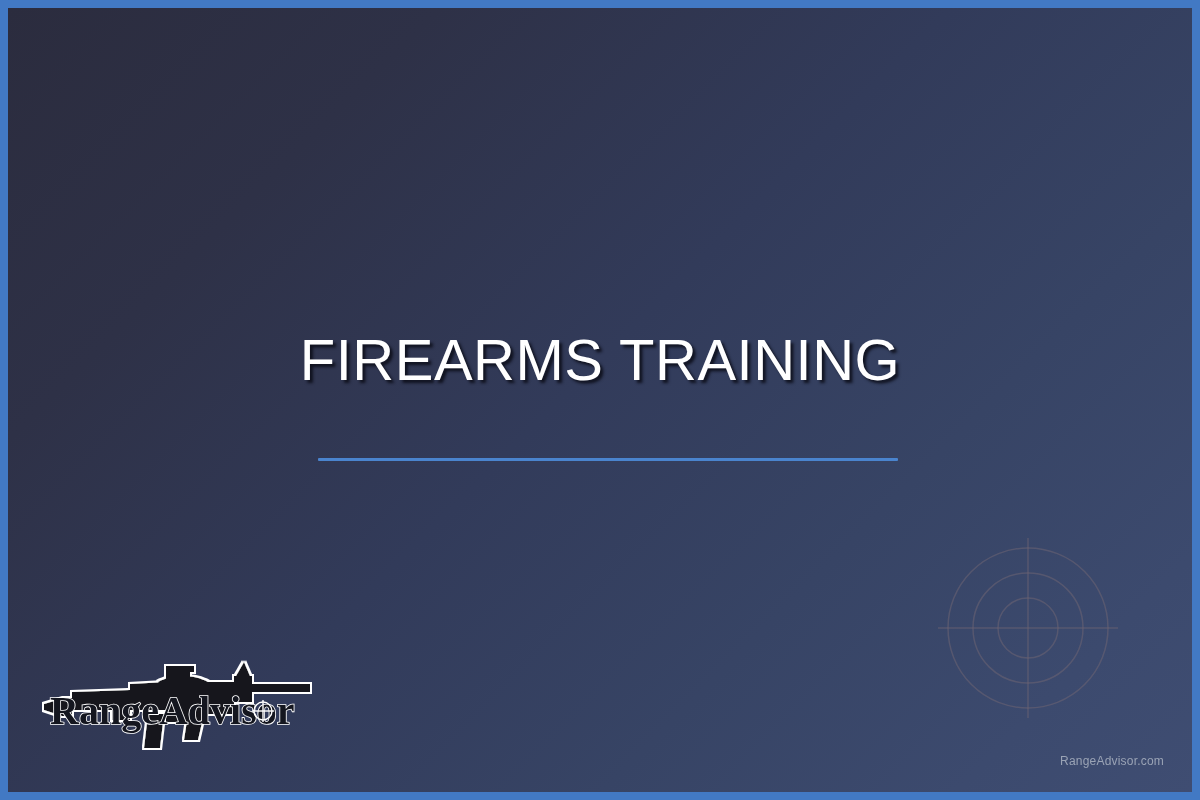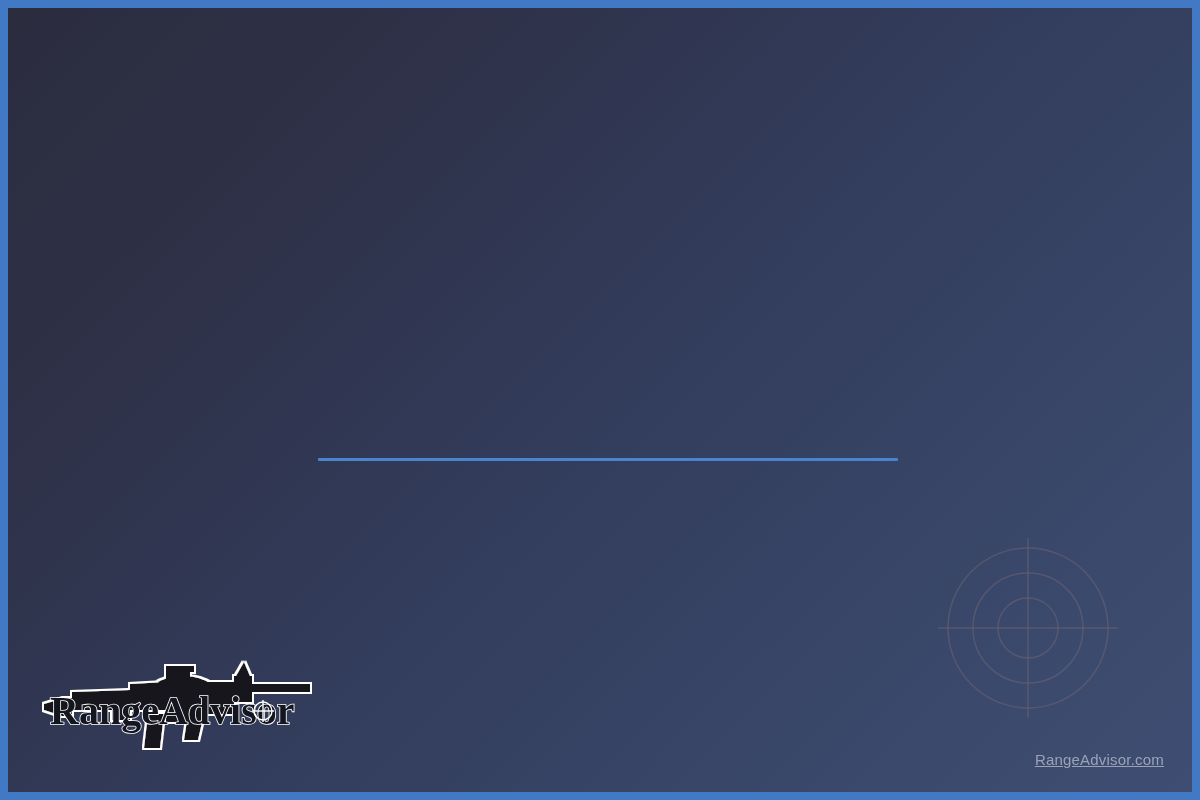--- a/index.html
+++ b/index.html
@@ -72,24 +72,23 @@
     height: 3px;
     background: #4a84ce;
     border-radius: 1px;
   }
 
   
   .footer-url {
     position: absolute;
     right: 28px;
     bottom: 24px;
-    font-size: 15px;
+    font-size: 12px;
     color: #9aa3b5;
     letter-spacing: 0.2px;
-    text-decoration: underline;
   }
 
   
   .brand-logo {
     position: absolute;
     left: 30px;
     bottom: 38px;
     width: 278px;
     height: 96px;
   }
@@ -105,20 +104,21 @@
         <circle cx="98" cy="98" r="80"></circle>
         <circle cx="98" cy="98" r="55"></circle>
         <circle cx="98" cy="98" r="30"></circle>
         <line x1="98" y1="8" x2="98" y2="188"></line>
         <line x1="8" y1="98" x2="188" y2="98"></line>
       </g>
     </svg>
   </div>
 
   <div class="title-block">
+    <h1 class="slide-title">FIREARMS TRAINING</h1>
   </div>
 
   <div class="accent-rule"></div>
 
   <div class="brand-logo">
     <svg width="278" height="96" viewBox="0 0 278 96" aria-hidden="true">
       <defs>
 
         <filter id="keyline" x="-20%" y="-20%" width="140%" height="140%">
           <feMorphology in="SourceAlpha" operator="dilate" radius="1.6" result="fat"></feMorphology>

